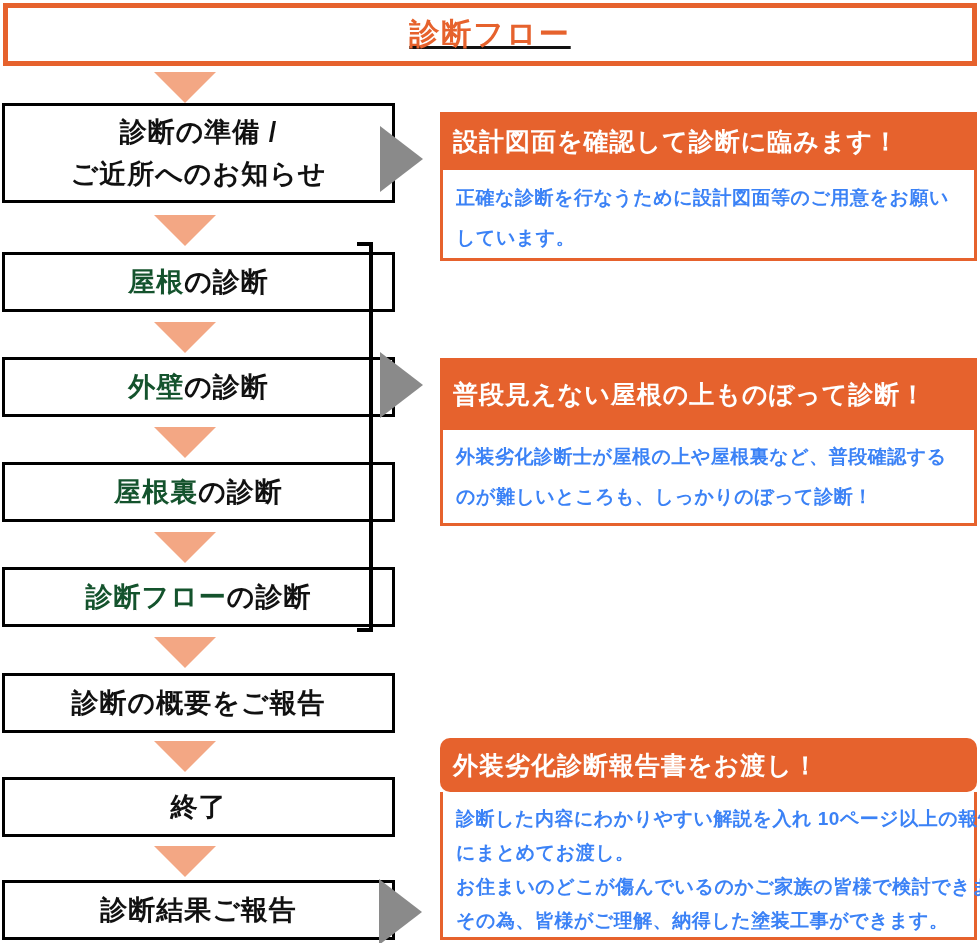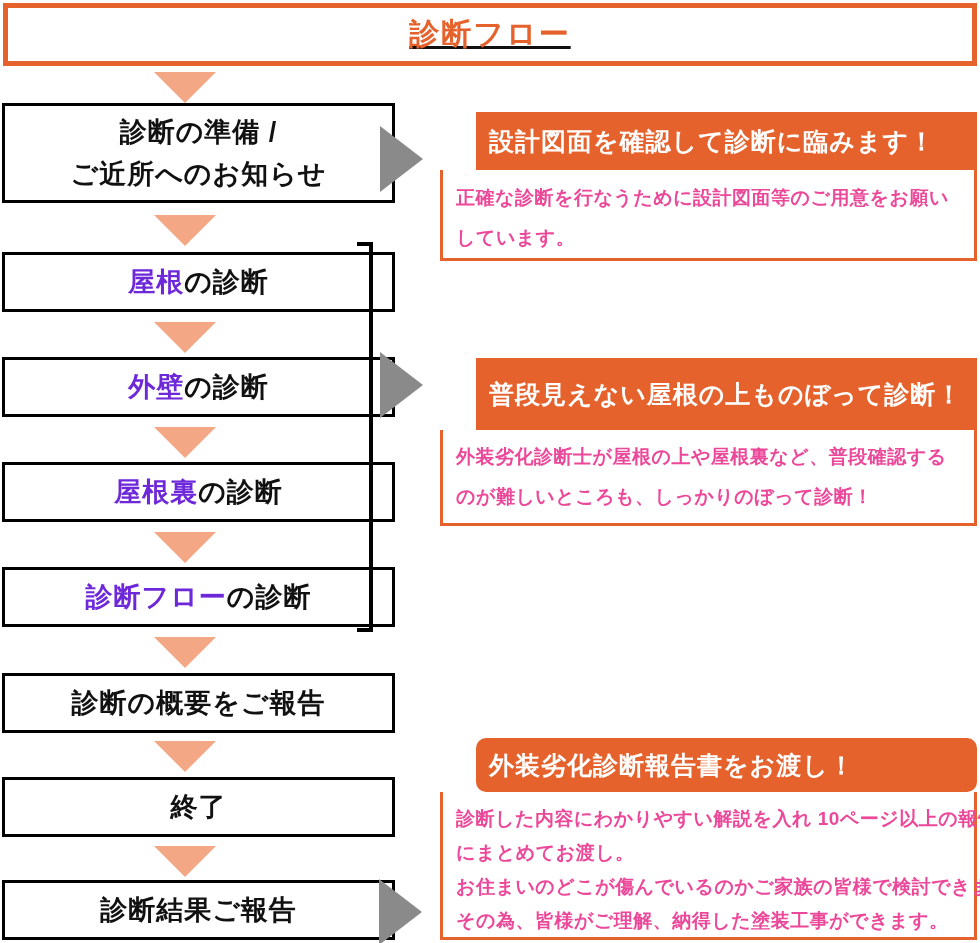--- a/index.html
+++ b/index.html
@@ -21,21 +21,21 @@
     color:#e6622d;font-size:30px;font-weight:bold;letter-spacing:2px;
   }
   
   .step{
     position:absolute;left:2px;width:393px;height:60px;
     box-sizing:border-box;border:3px solid #000000;background:#ffffff;
     display:flex;align-items:center;justify-content:center;
     font-size:27px;font-weight:bold;letter-spacing:1px;white-space:nowrap;
   }
   .step.two-line{flex-direction:column;line-height:42px;height:100px;}
-  .hl{color:#6d28d9;}
+  .hl{color:#14532d;}
   
   .arrow-down{
     position:absolute;left:154px;width:0;height:0;
     border-left:31px solid transparent;border-right:31px solid transparent;
     border-top:31px solid #f3a784;
   }
   
   .arrow-right{
     position:absolute;width:0;height:0;
     border-top:33px solid transparent;border-bottom:33px solid transparent;
@@ -45,27 +45,27 @@
   .bracket{
     position:absolute;left:357px;top:242px;width:12px;height:382px;
     border-top:4px solid #000000;border-right:4px solid #000000;border-bottom:4px solid #000000;
   }
   
   .callout{position:absolute;left:440px;width:537px;}
   .callout-head{
     background:#e6622d;color:#ffffff;
     display:flex;align-items:center;
     padding-left:13px;box-sizing:border-box;
-    font-size:25px;font-weight:bold;letter-spacing:1px;white-space:nowrap;margin-left:36px;
+    font-size:25px;font-weight:bold;letter-spacing:1px;white-space:nowrap;
   }
   .callout-body{
     box-sizing:border-box;background:#ffffff;
     border:3px solid #e6622d;border-top:none;
     padding-left:13px;padding-right:8px;
-    font-size:19px;font-weight:bold;color:#ec4899;
+    font-size:19px;font-weight:bold;color:#3b82f6;
     letter-spacing:0.5px;white-space:nowrap;
   }
   .c1 .callout-head{height:58px;}
   .c1 .callout-body{height:91px;padding-top:8px;line-height:40px;}
   .c2 .callout-head{height:72px;}
   .c2 .callout-body{height:96px;padding-top:7px;line-height:40px;}
   .c3 .callout-head{height:54px;border-radius:10px;}
   .c3 .callout-body{height:148px;padding-top:10px;line-height:34px;}
 </style>
 </head>

